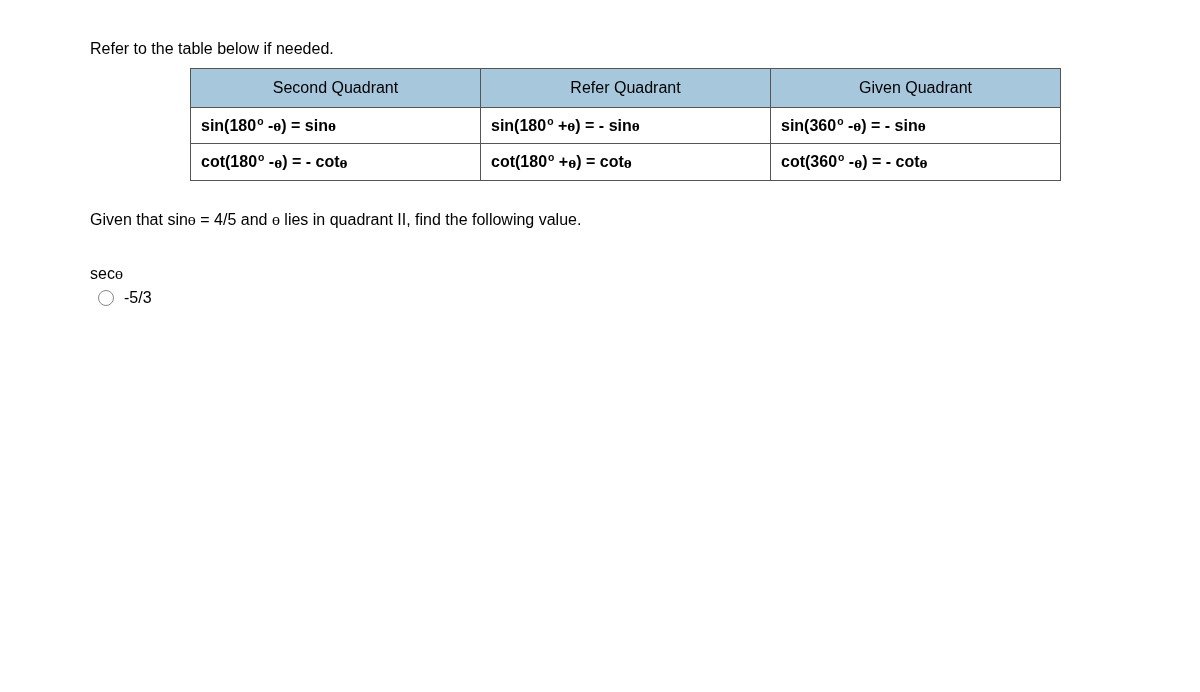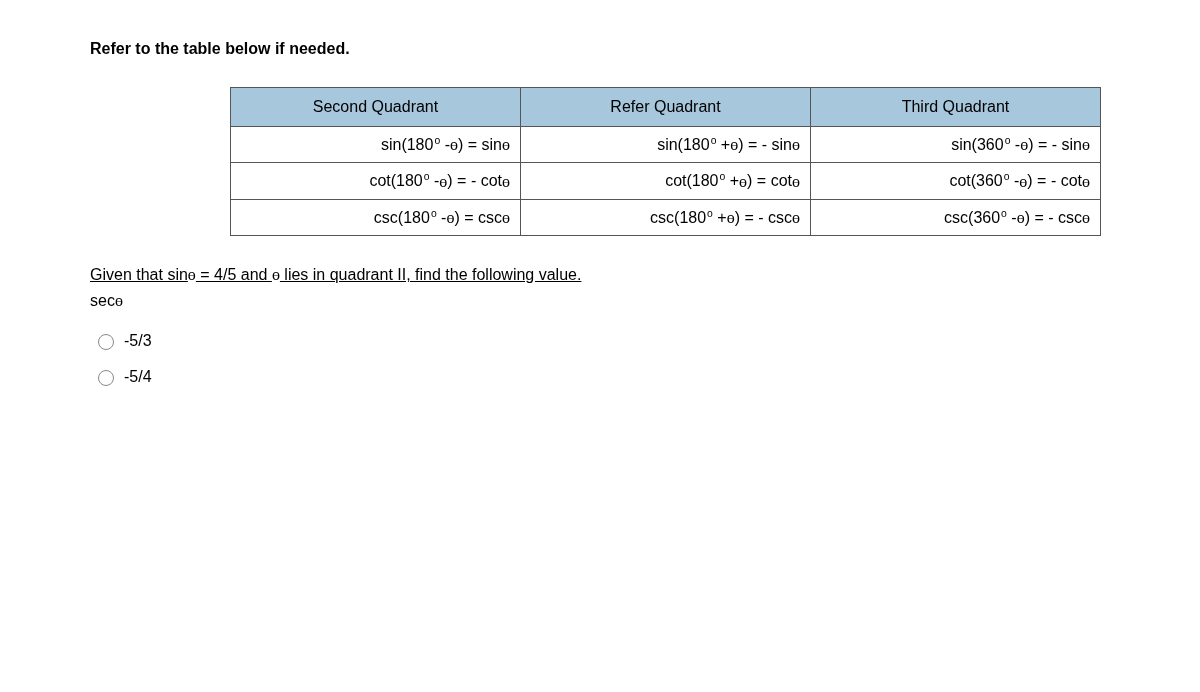--- a/index.html
+++ b/index.html
@@ -8,65 +8,64 @@
       box-sizing: border-box;
     }
     body {
       font-family: Arial, Helvetica, sans-serif;
       background: #ffffff;
       padding: 40px 90px;
       color: #000;
       font-size: 16px;
     }
     .heading {
-      font-weight: bold;
-      margin-bottom: 29px;
+      font-weight: normal;
+      margin-bottom: 10px;
     }
     .table-container {
-      margin-left: 92px;
+      margin-left: 52px;
       margin-bottom: 30px;
       padding-left: 48px;
     }
     table {
       border-collapse: collapse;
     }
     th, td {
       border: 1px solid #555;
       padding: 8px 10px;
-      text-align: right;
-      font-weight: normal;
+      text-align: left;
+      font-weight: bold;
     }
     th {
       background-color: #a7c7dc;
       text-align: center;
       font-weight: normal;
       padding: 10px;
     }
     td {
       width: 290px;
     }
     .theta {
       font-family: 'Times New Roman', serif;
       position: relative;
       display: inline-block;
     }
     .question {
-      margin-bottom: 8px;
-      text-decoration: underline;
+      margin-bottom: 36px;
     }
     .find-label {
-      margin-bottom: 22px;
+      margin-bottom: 6px;
       font-weight: normal;
     }
     .options {
       padding-left: 8px;
     }
     .option {
       display: flex;
-      align-items: flex-end;
+      align-items: center;
       margin-bottom: 18px;
       cursor: pointer;
     }
     .radio {
       width: 16px;
       height: 16px;
       border: 1.5px solid #888;
       border-radius: 50%;
       margin-right: 10px;
       flex-shrink: 0;
@@ -81,53 +80,44 @@
 <body>
 
 <div class="heading">Refer to the table below if needed.</div>
 
 <div class="table-container">
   <table>
     <thead>
       <tr>
         <th>Second Quadrant</th>
         <th>Refer Quadrant</th>
-        <th>Third Quadrant</th>
+        <th>Given Quadrant</th>
       </tr>
     </thead>
     <tbody id="tbody">
         <tr>
           <td>sin(180<span class="sup">o</span> -<span class="theta">ɵ</span>) = sin<span class="theta">ɵ</span></td>
           <td>sin(180<span class="sup">o</span> +<span class="theta">ɵ</span>) = - sin<span class="theta">ɵ</span></td>
           <td>sin(360<span class="sup">o</span> -<span class="theta">ɵ</span>) = - sin<span class="theta">ɵ</span></td>
         </tr>
         <tr>
           <td>cot(180<span class="sup">o</span> -<span class="theta">ɵ</span>) = - cot<span class="theta">ɵ</span></td>
           <td>cot(180<span class="sup">o</span> +<span class="theta">ɵ</span>) = cot<span class="theta">ɵ</span></td>
           <td>cot(360<span class="sup">o</span> -<span class="theta">ɵ</span>) = - cot<span class="theta">ɵ</span></td>
-        </tr>
-        <tr>
-          <td>csc(180<span class="sup">o</span> -<span class="theta">ɵ</span>) = csc<span class="theta">ɵ</span></td>
-          <td>csc(180<span class="sup">o</span> +<span class="theta">ɵ</span>) = - csc<span class="theta">ɵ</span></td>
-          <td>csc(360<span class="sup">o</span> -<span class="theta">ɵ</span>) = - csc<span class="theta">ɵ</span></td>
         </tr>
       </tbody>
   </table>
 </div>
 
 <div class="question">
   <span>Given that sin</span><span class="theta">ɵ</span><span> = 4/5 and </span><span class="theta">ɵ</span><span> lies in quadrant II, find the following value.</span>
 </div>
 
 <div class="find-label">
   <span>sec</span><span class="theta">ɵ</span>
 </div>
 
 <div class="options" id="options">
     <div class="option">
       <span class="radio"></span>
       <span>-5/3</span>
     </div>
-    <div class="option">
-      <span class="radio"></span>
-      <span>-5/4</span>
-    </div>
   </div>
 
 </body></html>

